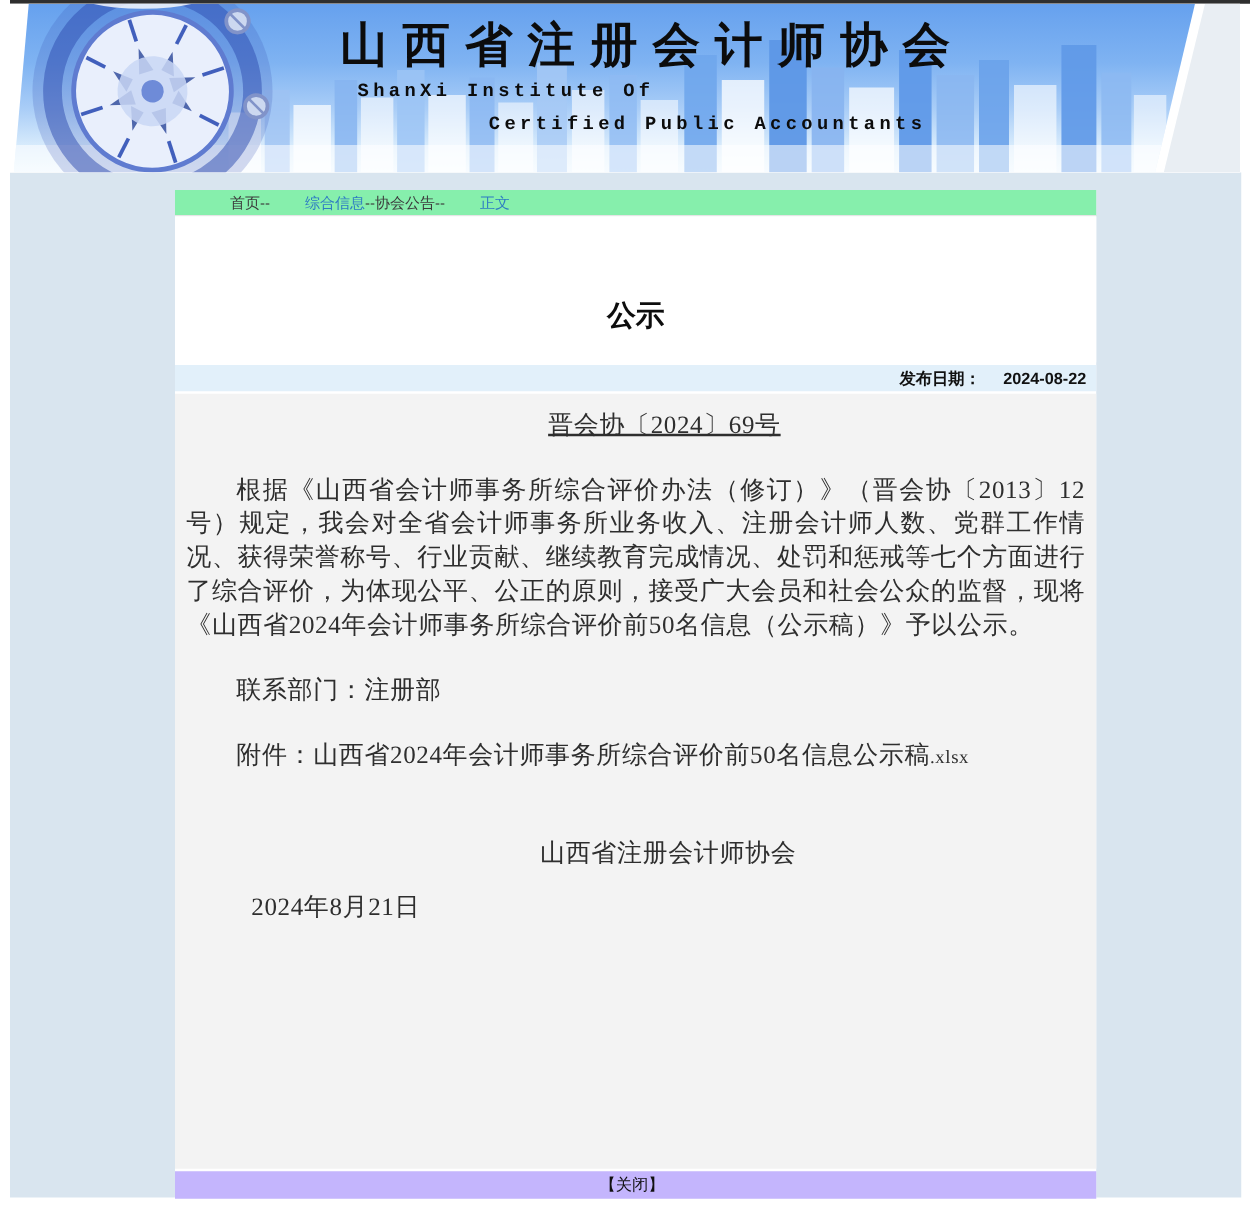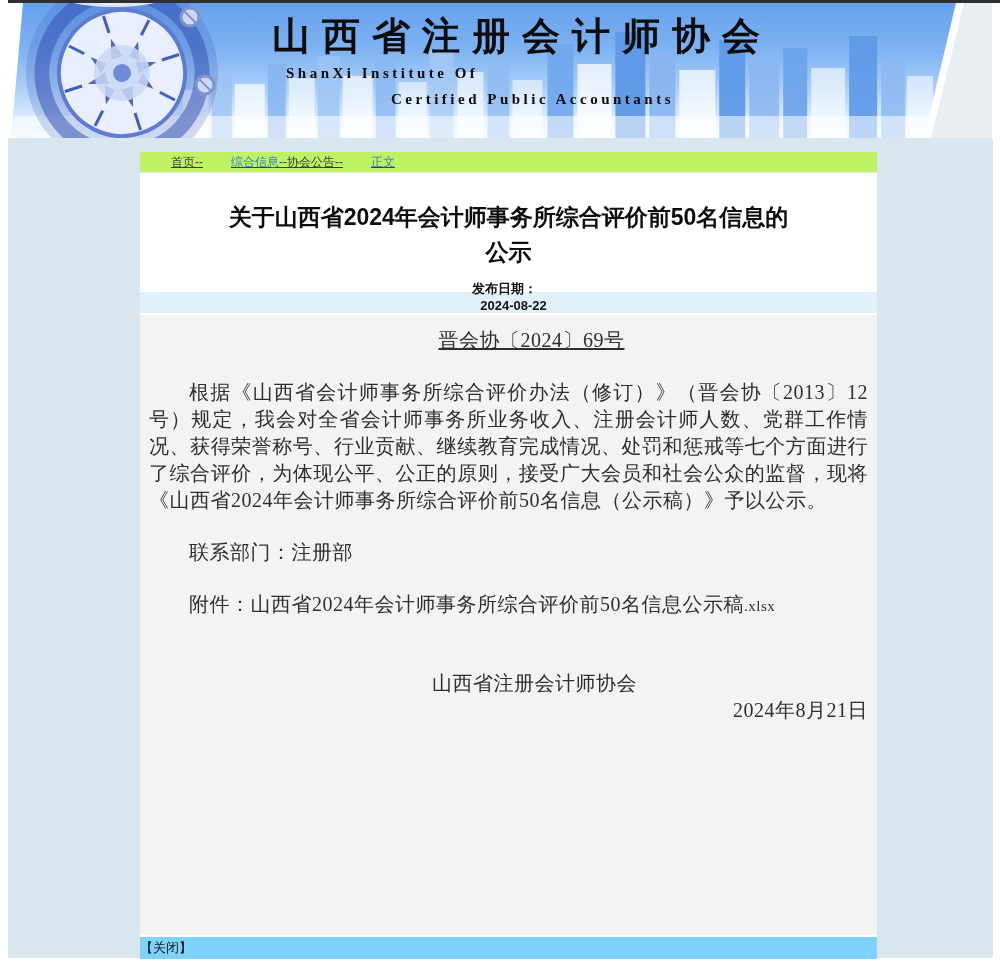--- a/index.html
+++ b/index.html
@@ -16,60 +16,60 @@
   .banner-white { position:absolute; inset:0; background:#ffffff;
       clip-path: polygon(10px 0, 954px 0, 921px 100%, 0 100%); z-index:1; }
   .banner-blue { position:absolute; inset:0; z-index:2;
       clip-path: polygon(15px 0, 948px 0, 916px 100%, 3px 100%);
       background: linear-gradient(180deg, #66a1ee 0%, #7fb3f2 35%, #a9cdf7 62%, #d9ecfc 85%, #eef8fe 100%); }
   .banner-blue svg.skyline { position:absolute; left:0; bottom:0; width:100%; height:118px; }
   .banner-blue svg.compass { position:absolute; left:14px; top:-12px; }
   .banner-title-cn { position:absolute; left:244px; top:8px; width:540px; text-align:center;
       font-size:38px; font-weight:bold; color:#0c0c0c; letter-spacing:12px; white-space:nowrap;
       font-family:"Liberation Sans", sans-serif; z-index:3; }
-  .banner-en1, .banner-en2 { position:absolute; font-family:Liberation Serif, serif;
+  .banner-en1, .banner-en2 { position:absolute; font-family:Liberation Mono, monospace;
       font-weight:bold; font-size:15px; letter-spacing:3.5px; color:#0c0c0c; z-index:3; white-space:nowrap; }
   .banner-en1 { left:278px; top:62px; }
   .banner-en2 { left:383px; top:88px; }
 
   
   .main-bg { margin:0 7px 0 8px; height:820px; background:#d9e5ef; padding-top:14px; }
 
   .content-panel { margin-left:132px; width:737px; background:#ffffff; }
 
   
-  .breadcrumb { height:21px; background:#bef264; border-bottom:1px solid #e5e5e5;
-      font-size:12px; color:#3c3c3c; padding-left:31px; display:flex; align-items:center;text-decoration:underline; }
+  .breadcrumb { height:21px; background:#86efac; border-bottom:1px solid #e5e5e5;
+      font-size:12px; color:#3c3c3c; padding-left:44px; display:flex; align-items:center; }
   .breadcrumb .bc-sep { color:#3c3c3c; }
   .breadcrumb .bc-plain { color:#3c3c3c; text-decoration:none; }
   .breadcrumb .bc-link { color:#2e7cc3; text-decoration:none;margin-left:28px; }
 
   
   .title-area { padding:27px 20px 0 20px; height:117px; background:#ffffff; }
   .title-area h1 { text-align:center; font-size:23px; line-height:35px; font-weight:bold; color:#0d0d0d;
       font-family:"Liberation Sans", sans-serif; }
 
   
   .date-bar { margin-top:2px; height:21px; background:#e2f0fa; font-size:13px; font-weight:bold;
-      color:#111; text-align:right; padding-right:8px; display:flex; justify-content:flex-end; align-items:center;flex-direction:column; }
+      color:#111; text-align:right; padding-right:8px; display:flex; justify-content:flex-end; align-items:center; }
   .date-bar .dv { margin-left:18px; }
 
   
   .article-body { margin-top:2px; height:620px; background:#f3f3f3; padding:12px 9px 0 9px;
       font-family:"Liberation Serif", "DejaVu Serif", serif; font-size:20px; line-height:27px;
       color:#2e2e2e; letter-spacing:0.5px; overflow:hidden; }
   .doc-number { text-align:center; padding-left:46px;text-decoration:underline; }
   .para { margin-top:25px; text-indent:2em; text-align:justify; }
   .attachment-link { color:inherit; text-decoration:none; }
   .att-ext { font-size:15px; }
   .signature { margin-top:50px; text-align:center; padding-left:52px; }
-  .sign-date { text-align:right; padding-left:52px; }
+  .sign-date { margin-top:16px; text-align:left; padding-left:52px; }
 
   
-  .close-bar { margin-top:2px; height:22px; background:#7dd3fc; display:flex; justify-content:flex-start;
+  .close-bar { margin-top:2px; height:22px; background:#c4b5fd; display:flex; justify-content:center;
       align-items:center; padding-right:6px; }
   .close-btn { font-size:13px; color:#111; cursor:pointer; font-family:"Liberation Sans", sans-serif; }
 </style>
 </head>
 <body>
 
 <div class="page">
   <div class="topline"></div>
 
   <div class="banner-row">
@@ -153,21 +153,21 @@
         <a class="bc-plain">首页</a>
         <span class="bc-sep">--</span>
         <a class="bc-link">综合信息</a>
         <span class="bc-sep">--</span>
         <a class="bc-plain">协会公告</a>
         <span class="bc-sep">--</span>
         <a class="bc-link">正文</a>
       </div>
 
       <div class="title-area">
-        <h1><span>关于山西省2024年会计师事务所综合评价前50名信息的</span><br><span>公示</span></h1>
+        <h1><br><span>公示</span></h1>
       </div>
 
       <div class="date-bar">
         <span>发布日期：</span>
         <span class="dv">2024-08-22</span>
       </div>
 
       <div class="article-body">
         <p class="doc-number">晋会协〔2024〕69号</p>
         <p class="para">根据《山西省会计师事务所综合评价办法（修订）》（晋会协〔2013〕12号）规定，我会对全省会计师事务所业务收入、注册会计师人数、党群工作情况、获得荣誉称号、行业贡献、继续教育完成情况、处罚和惩戒等七个方面进行了综合评价，为体现公平、公正的原则，接受广大会员和社会公众的监督，现将《山西省2024年会计师事务所综合评价前50名信息（公示稿）》予以公示。</p>

